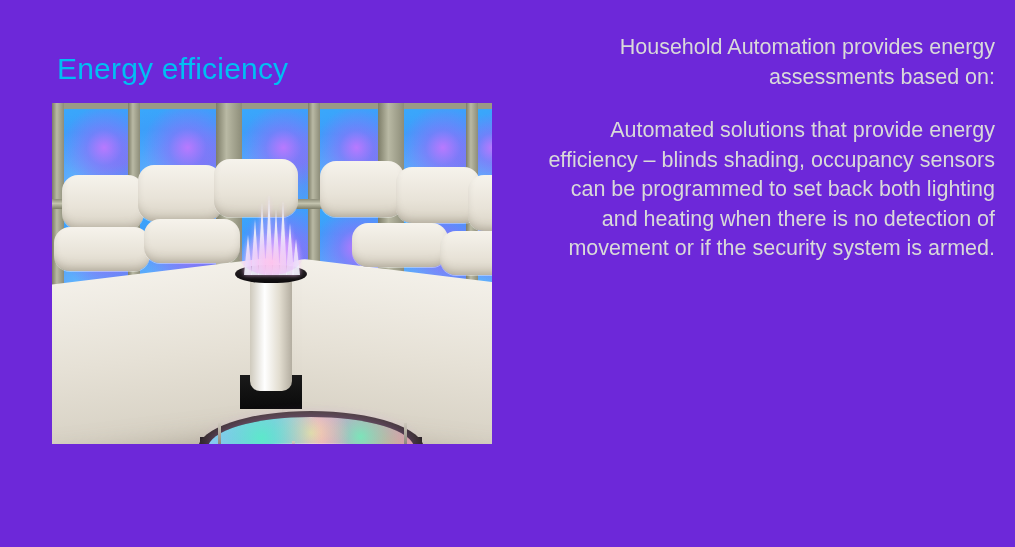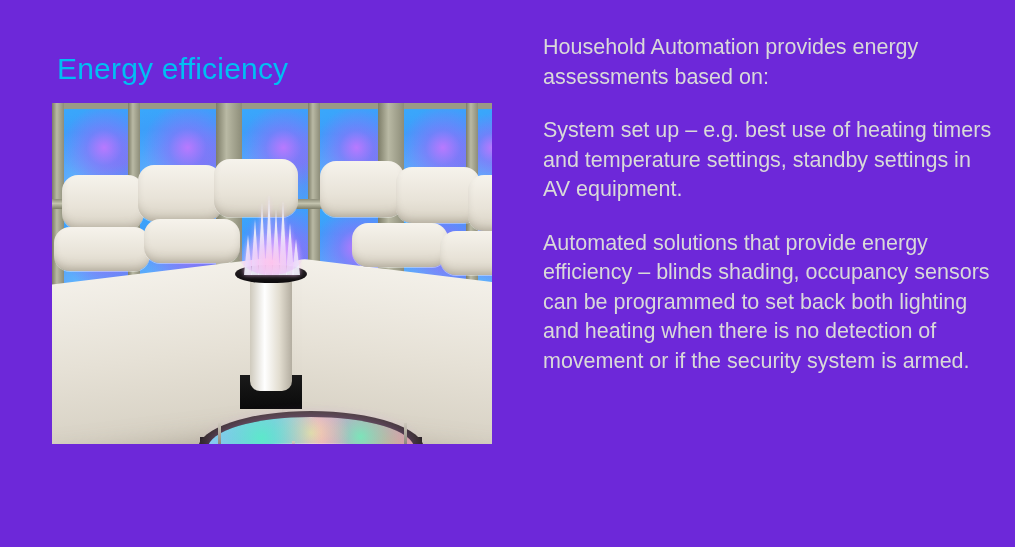--- a/index.html
+++ b/index.html
@@ -240,20 +240,21 @@
     position: absolute;
     left: 543px;
     top: 33px;
     width: 452px;
     color: #D9D9D9;
     font-size: 21.5px;
     line-height: 29.5px;
   }
   .body-copy p {
     margin: 0 0 24px 0;
+    text-align: right;
   }
   .body-copy p:last-child {
     margin-bottom: 0;
   }
 </style>
 </head>
 <body>
 
 <div class="slide">
 
@@ -323,17 +324,16 @@
       <div class="led-glass-edge"></div>
       <div class="led-post" style="left:166px; top:320px;"></div>
       <div class="led-post" style="left:240px; top:338px;"></div>
       <div class="led-post" style="left:352px; top:320px;"></div>
 
     </div>
   </div>
 
   <div class="body-copy">
     <p>Household Automation provides energy assessments based on:</p>
-    <p>System set up – e.g. best use of heating timers and  temperature settings, standby settings in AV equipment.</p>
     <p>Automated  solutions that provide energy efficiency – blinds  shading,  occupancy sensors can be programmed  to set back both lighting   and heating  when  there is no detection of movement  or if the security system is armed.</p>
   </div>
 
 </div>
 
 </body></html>

